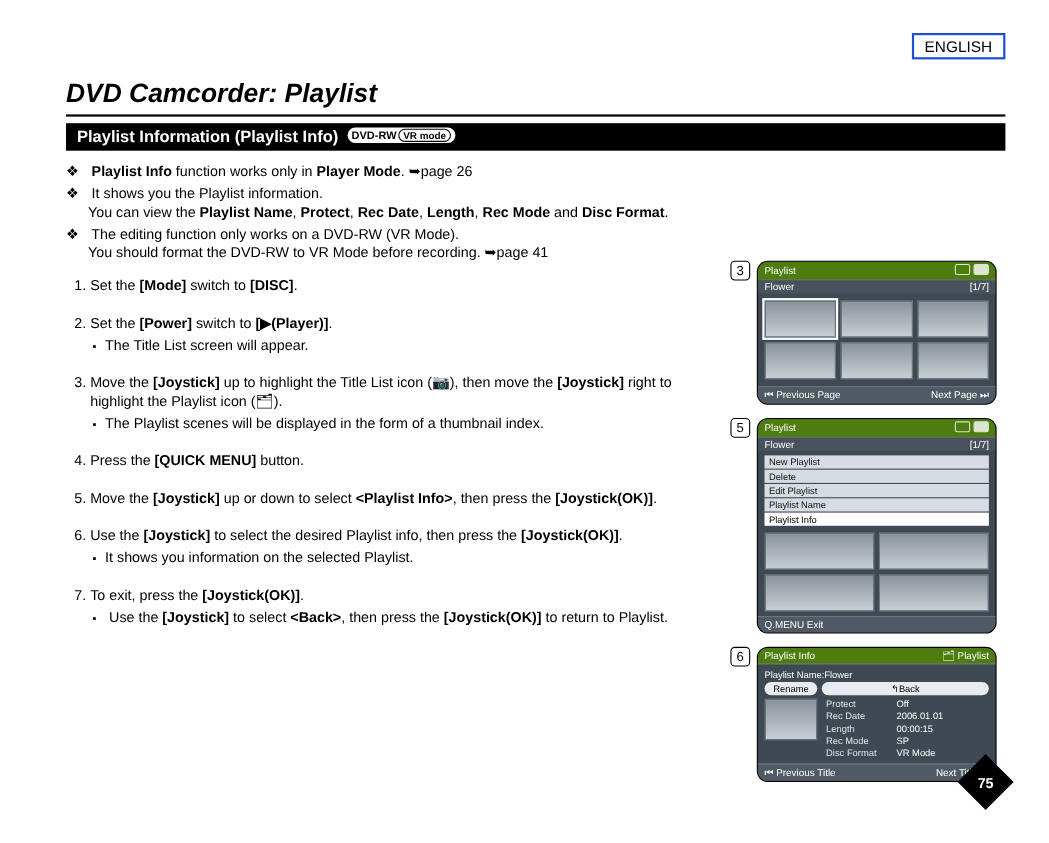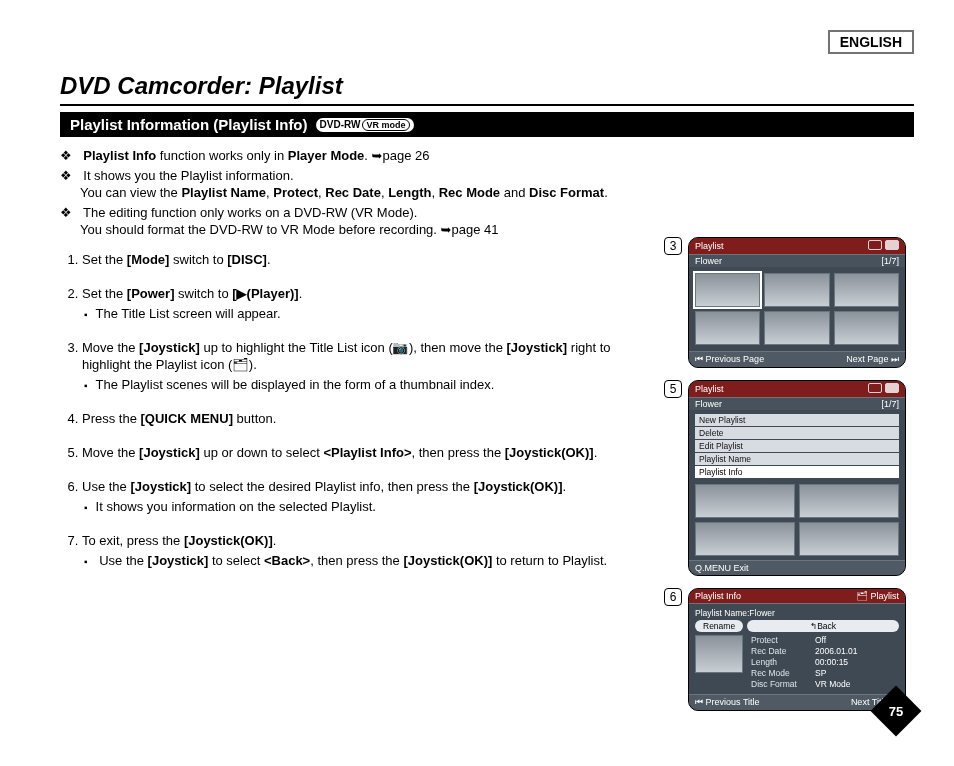--- a/index.html
+++ b/index.html
@@ -13,43 +13,43 @@
     width: 954px;
     height: 766px;
     position: relative;
   }
   .page {
     padding: 30px 40px 20px 60px;
     position: relative;
   }
   .lang-box {
     float: right;
-    border: 2px solid #737373;
+    border: 2px solid #1d4ed8;
     padding: 2px 10px;
-    font-weight: bold;
+    font-weight: normal;
     font-size: 14px;
   }
   .title {
     clear: both;
     font-size: 24px;
     font-weight: bold;
     padding-top: 18px;
     padding-bottom: 4px;
     border-bottom: 2px solid #000;
     font-style: italic;
   }
   .section-bar {
     background: #000;
     color: #fff;
     padding: 4px 10px;
     margin-top: 6px;
     font-size: 15px;
     font-weight: bold;
     display: flex;
-    align-items: center;
+    align-items: flex-start;
     gap: 8px;
   }
   .badge {
     background: #fff;
     color: #000;
     font-size: 10px;
     font-weight: bold;
     border-radius: 8px;
     padding: 1px 4px;
     display: inline-flex;
@@ -128,21 +128,21 @@
   .screen {
     width: 218px;
     border: 1.5px solid #000;
     border-radius: 10px;
     overflow: hidden;
     background: #3e4953;
     color: #fff;
     font-size: 9px;
   }
   .scr-head {
-    background: #7f1d1d;
+    background: #4d7c0f;
     display: flex;
     justify-content: space-between;
     align-items: center;
     padding: 2px 6px;
     border-bottom: 1px solid #6a7580;
   }
   .scr-subhead {
     background: #47525c;
     display: flex;
     justify-content: space-between;

